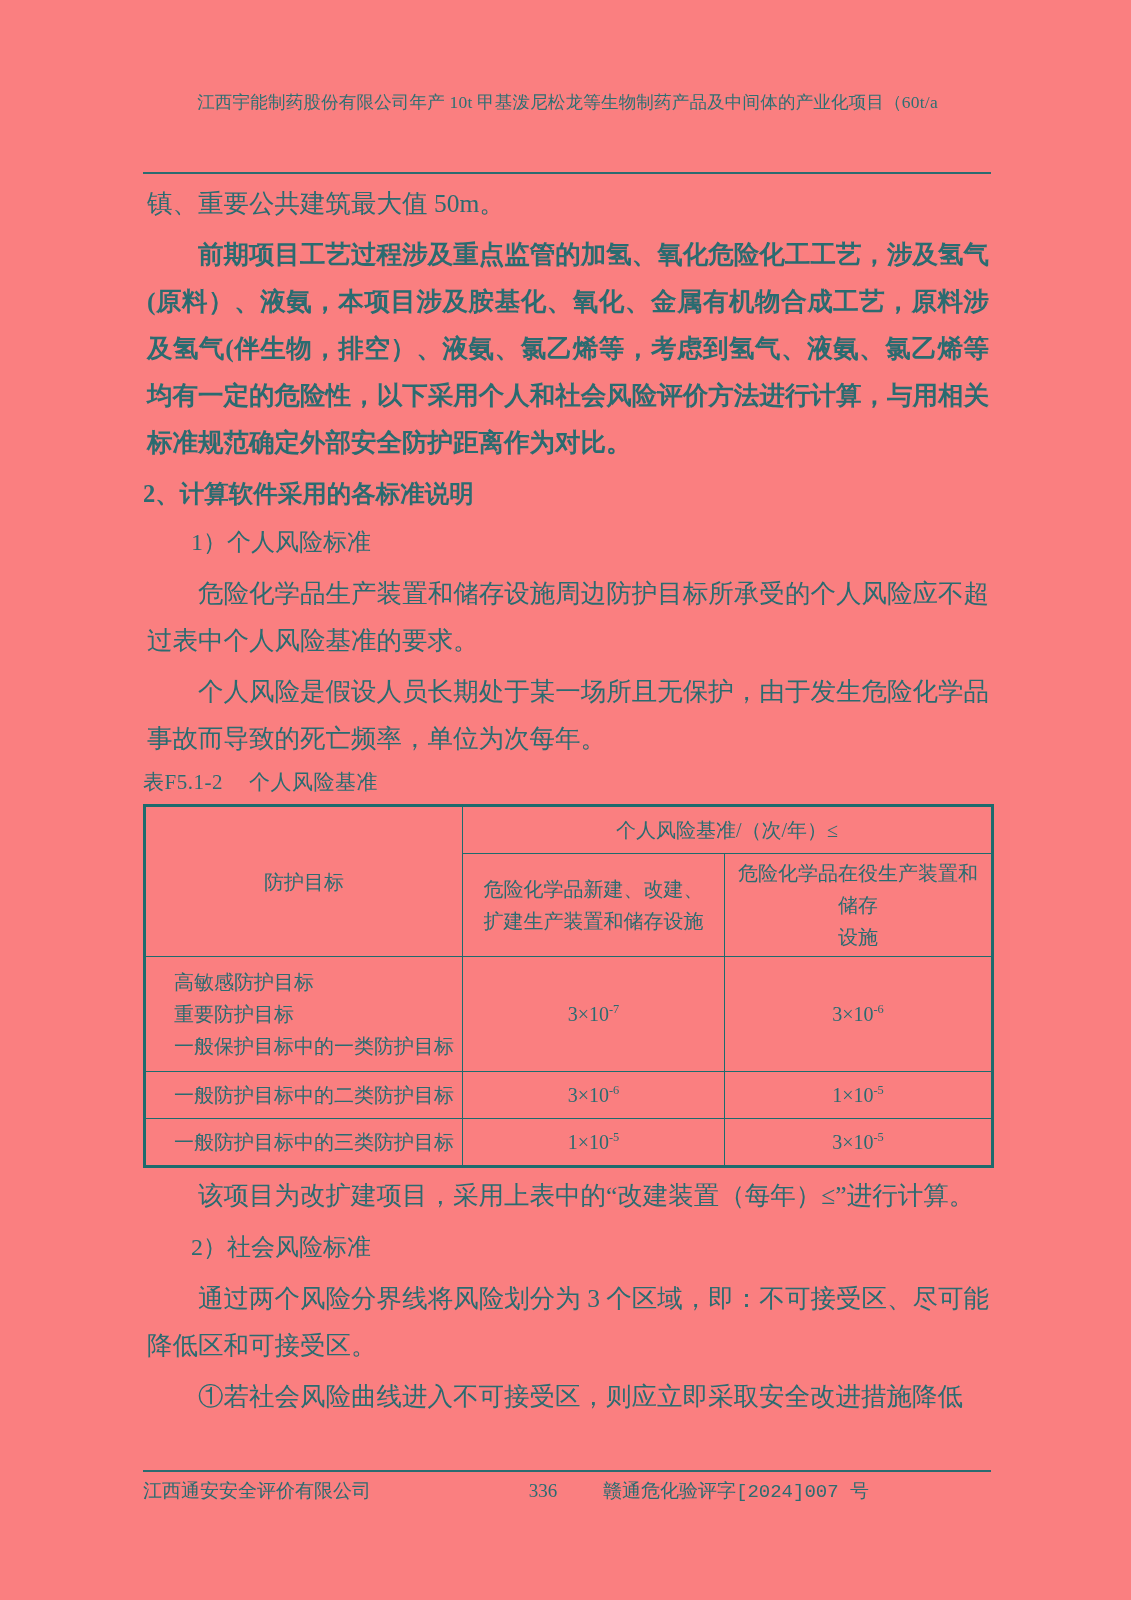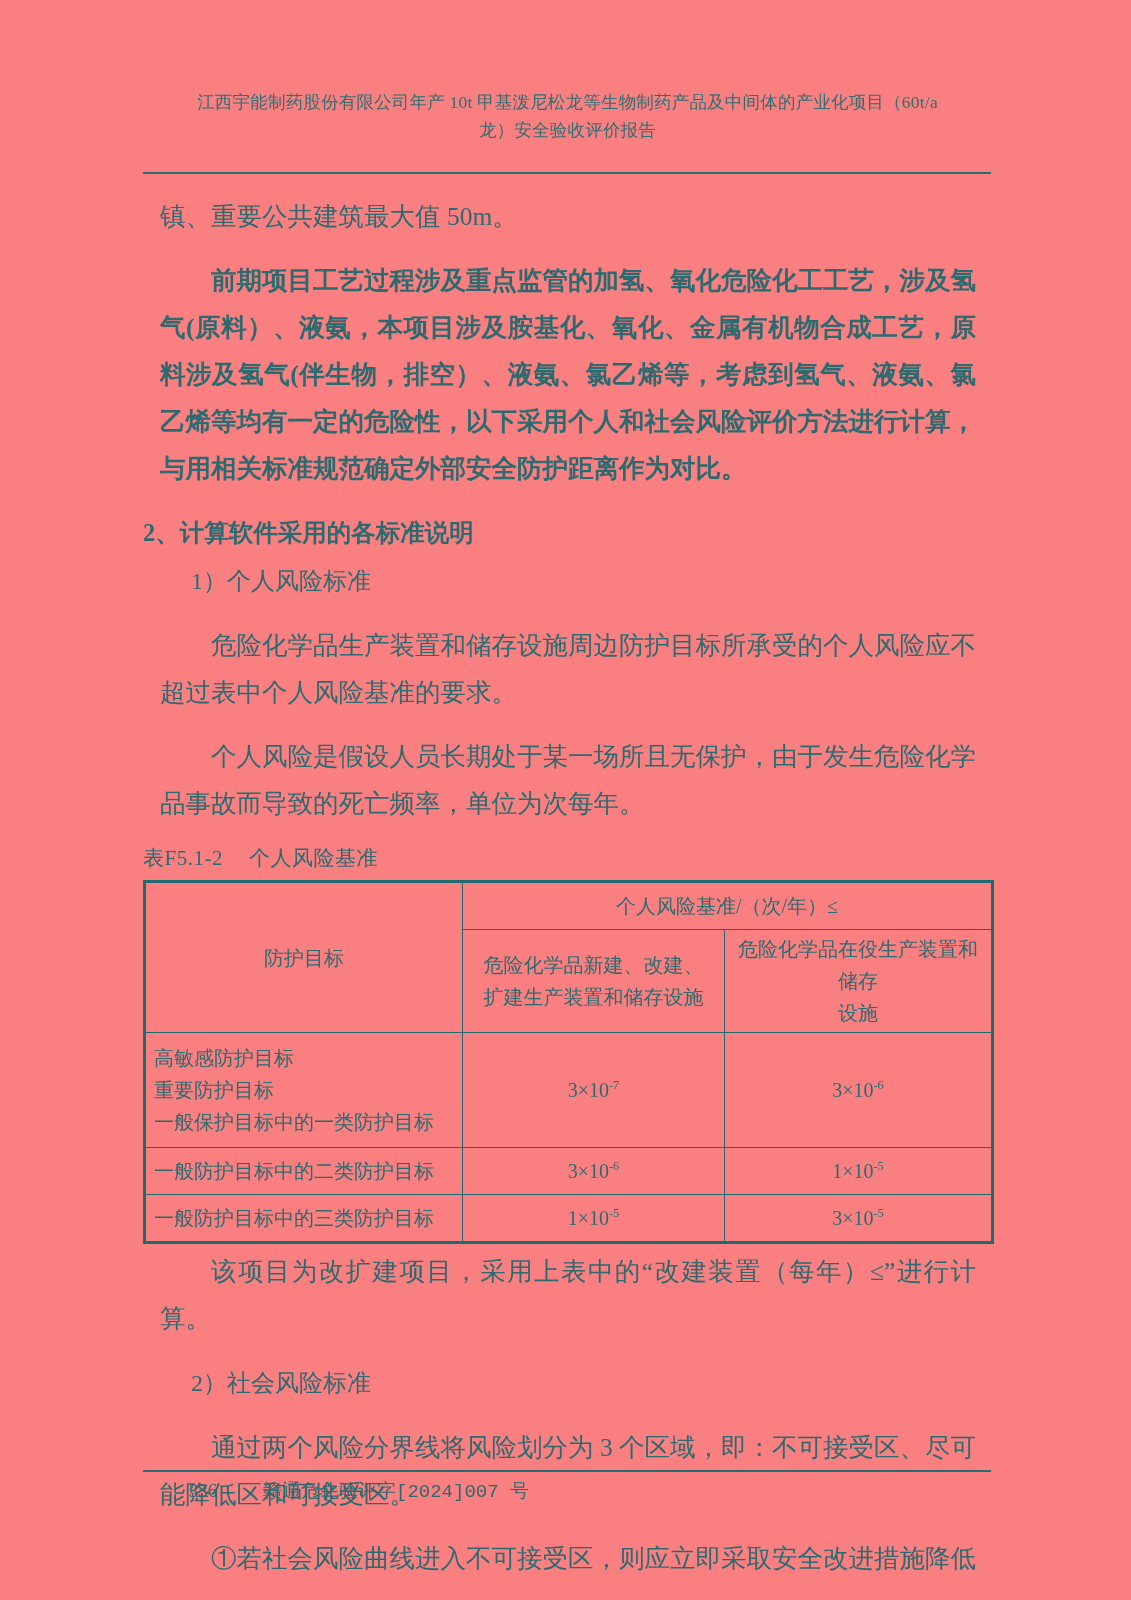--- a/index.html
+++ b/index.html
@@ -46,21 +46,21 @@
   }
 
   
   .body-area {
     position: absolute;
     left: 143px;
     top: 176px;
     width: 850px;
   }
   p.t {
-    margin: 17px;
+    margin: 4px;
     font-size: 25.5px;
     line-height: 47px;
     color: #2b6b70;
     text-align: justify;
     text-justify: inter-ideograph;
     letter-spacing: 0px;
   }
   p.indent { text-indent: 2em; }
   p.bold   { font-weight: bold; }
   .sec-head {
@@ -104,21 +104,21 @@
     padding: 3px 6px;
     vertical-align: middle;
     text-align: center;
   }
   table.risk .outer-l { border-left: 3px solid #1d6b6d; }
   table.risk .outer-r { border-right: 3px solid #1d6b6d; }
   table.risk .outer-t { border-top: 3px solid #1d6b6d; }
   table.risk .outer-b { border-bottom: 3px solid #1d6b6d; }
   table.risk td.goal {
     text-align: left;
-    padding-left: 8px;
+    padding-left: 28px;
   }
   table.risk td.goal-head {
     text-align: center;
   }
   .multi { line-height: 38px; }
   sup { font-size: 0.62em; vertical-align: super; line-height: 0; }
 
   
   .foot-rule {
     position: absolute;
@@ -142,21 +142,20 @@
   .doc-footer .mid  { width: 120px; text-align: center; }
   .doc-footer .right { flex: 1; text-align: left; font-family: Liberation Mono, monospace; }
 </style>
 </head>
 <body>
 
 <div class="page">
 
   <div class="doc-header">
     <div>江西宇能制药股份有限公司年产 10t 甲基泼尼松龙等生物制药产品及中间体的产业化项目（60t/a</div>
-    <div>龙）安全验收评价报告</div>
   </div>
   <div class="header-rule"></div>
 
   <div class="body-area">
 
     <p class="t">镇、重要公共建筑最大值 50m。</p>
 
     <p class="t indent bold">前期项目工艺过程涉及重点监管的加氢、氧化危险化工工艺，涉及氢气(原料）、液氨，本项目涉及胺基化、氧化、金属有机物合成工艺，原料涉及氢气(伴生物，排空）、液氨、氯乙烯等，考虑到氢气、液氨、氯乙烯等均有一定的危险性，以下采用个人和社会风险评价方法进行计算，与用相关标准规范确定外部安全防护距离作为对比。</p>
 
     <p class="sec-head">2、计算软件采用的各标准说明</p>
@@ -234,17 +233,18 @@
     <p class="sub-head">2）社会风险标准</p>
 
     <p class="t indent">通过两个风险分界线将风险划分为 3 个区域，即：不可接受区、尽可能降低区和可接受区。</p>
 
     <p class="t indent">①若社会风险曲线进入不可接受区，则应立即采取安全改进措施降低</p>
 
   </div>
 
   <div class="foot-rule"></div>
   <div class="doc-footer">
+    <span class="left">江西通安安全评价有限公司</span>
     <span class="mid">336</span>
     <span class="right">赣通危化验评字[2024]007 号</span>
   </div>
 
 </div>
 
 </body></html>

